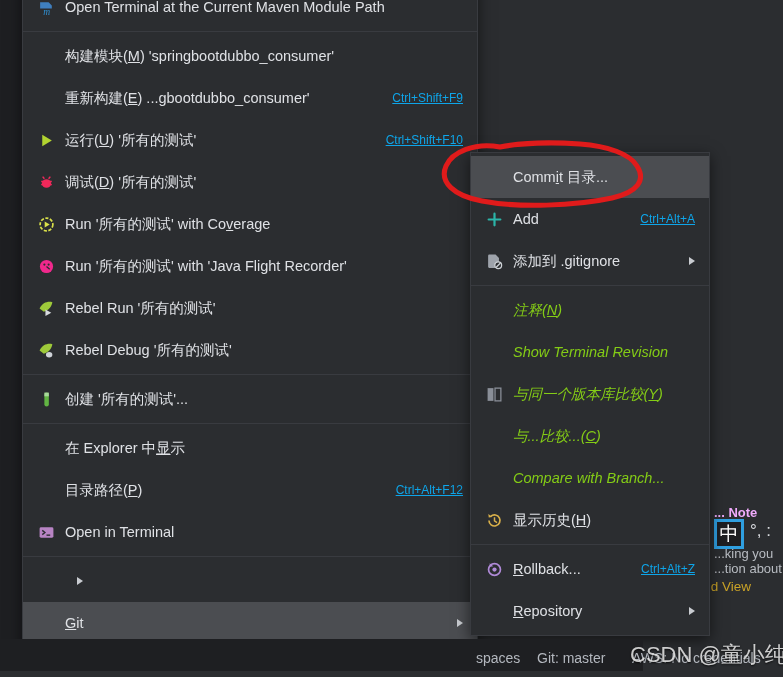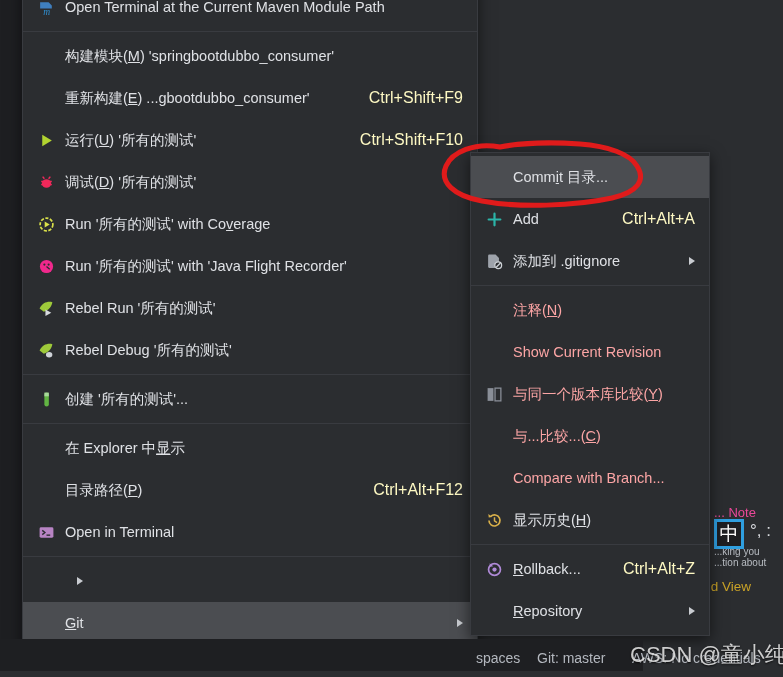--- a/index.html
+++ b/index.html
@@ -48,52 +48,52 @@
     display: flex; align-items: center;
     height: 42px;
     padding: 0 14px 0 10px;
     color: #dfe1e5;
     font-size: 14.5px;
     white-space: nowrap;
     cursor: default;
   }
   #git-submenu .mi { height: 42px; font-size: 14.5px; }
   .mi.selected { background: #4b4d51; }
-  .mi.disabled { color: #fca5a5; }
+  .mi.disabled { color: #84cc16; font-style: italic; }
   .mi .ico {
     width: 26px; min-width: 26px; height: 20px;
     display: flex; align-items: center; justify-content: center;
     margin-right: 6px;
   }
   .mi .lbl { flex: 1; overflow: hidden; }
   .mi .lbl u { text-decoration: underline; }
   .mi .short {
-    color: #fef9c3; font-size: 16px; margin-left: 18px;
+    color: #0ea5e9; font-size: 12px; margin-left: 18px; text-decoration: underline;
   }
   .arrow {
     width: 0; height: 0; margin-left: 12px;
     border-left: 6px solid #c9ccd1;
     border-top: 4.5px solid transparent;
     border-bottom: 4.5px solid transparent;
   }
   .sep {
     height: 1px; background: #393b40; margin: 3px 0;
   }
 
   
   .ic-svg { display: block; }
 
   
   .notif {
     position: absolute; left: 712px; top: 505px; width: 71px; height: 75px;
     background: #2b2d30; color: #ffc66d;
     font-size: 13px; overflow: hidden;
   }
-  .notif .n-title { color: #ec4899; font-weight: normal; font-size: 13px; white-space: nowrap; padding-left: 2px;}
-  .notif .n-line { color: #b8bcc2; font-size: 10px; white-space: nowrap; padding-left: 2px; }
+  .notif .n-title { color: #f0abfc; font-weight: bold; font-size: 13px; white-space: nowrap; padding-left: 2px;}
+  .notif .n-line { color: #b8bcc2; font-size: 13px; white-space: nowrap; padding-left: 2px; }
   .ime-box {
     position: absolute; left: 714px; top: 519px;
     width: 30px; height: 30px;
     border: 3px solid #2f9fe0; background: #1e1f22;
     color: #ffffff; font-size: 19px;
     display: flex; align-items: center; justify-content: center;
     font-family: "DejaVu Sans", sans-serif;
   }
   .ime-extra {
     position: absolute; left: 750px; top: 521px;
@@ -319,21 +319,21 @@
         <span class="lbl">添加到 .gitignore</span>
         <span class="arrow"></span>
       </div>
       <div class="sep"></div>
       <div class="mi disabled">
         <span class="ico"></span>
         <span class="lbl">注释(<u>N</u>)</span>
       </div>
       <div class="mi disabled">
         <span class="ico"></span>
-        <span class="lbl">Show Current Revision</span>
+        <span class="lbl">Show Terminal Revision</span>
       </div>
       <div class="mi disabled">
         <span class="ico">
           <svg class="ic-svg" width="17" height="17" viewBox="0 0 16 16">
             <rect x="1.5" y="2" width="5.5" height="12" fill="#8a8f98"></rect>
             <rect x="8.5" y="2" width="5.5" height="12" fill="none" stroke="#8a8f98" stroke-width="1.2"></rect>
           </svg>
         </span>
         <span class="lbl">与同一个版本库比较(<u>Y</u>)</span>
       </div>

